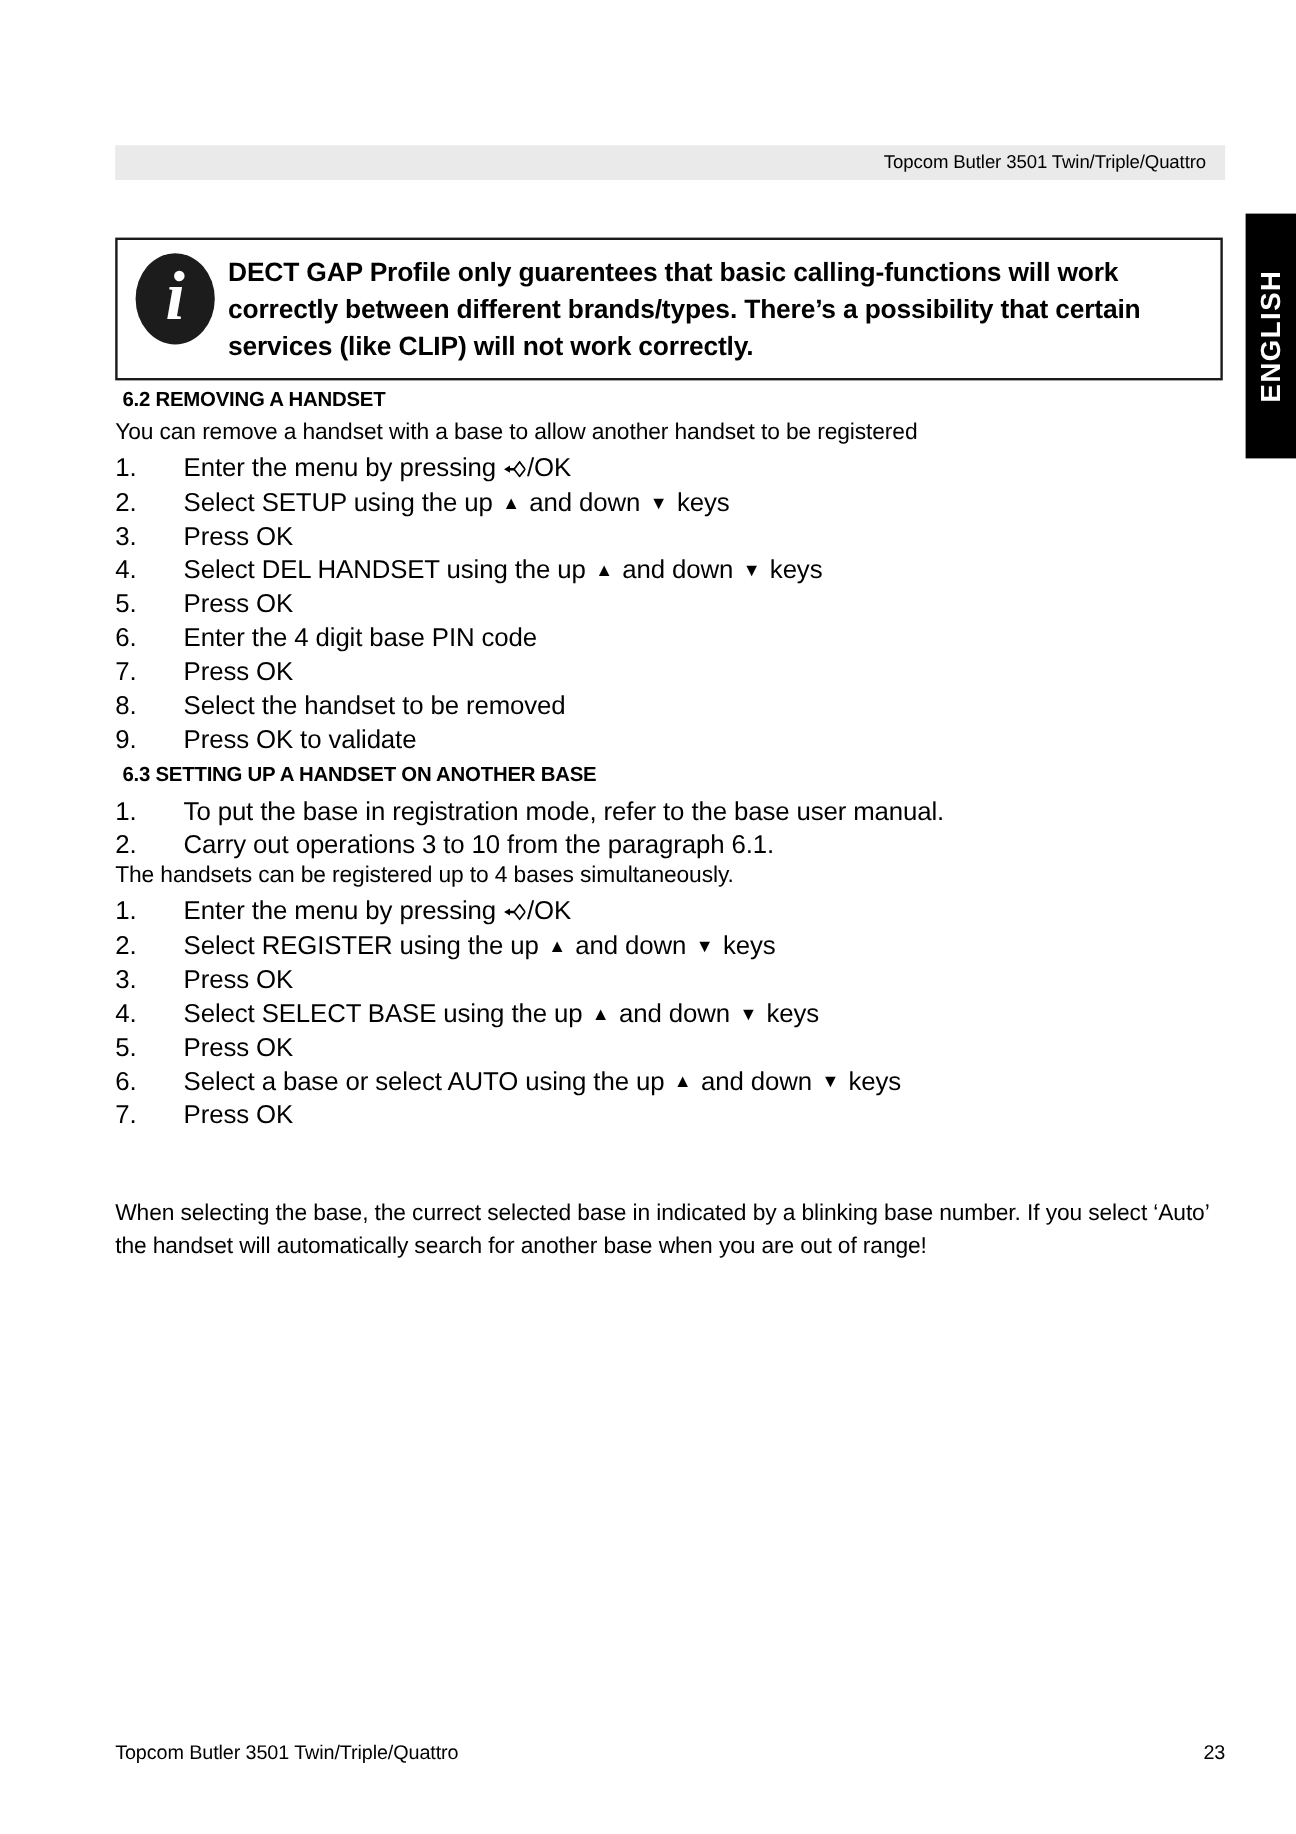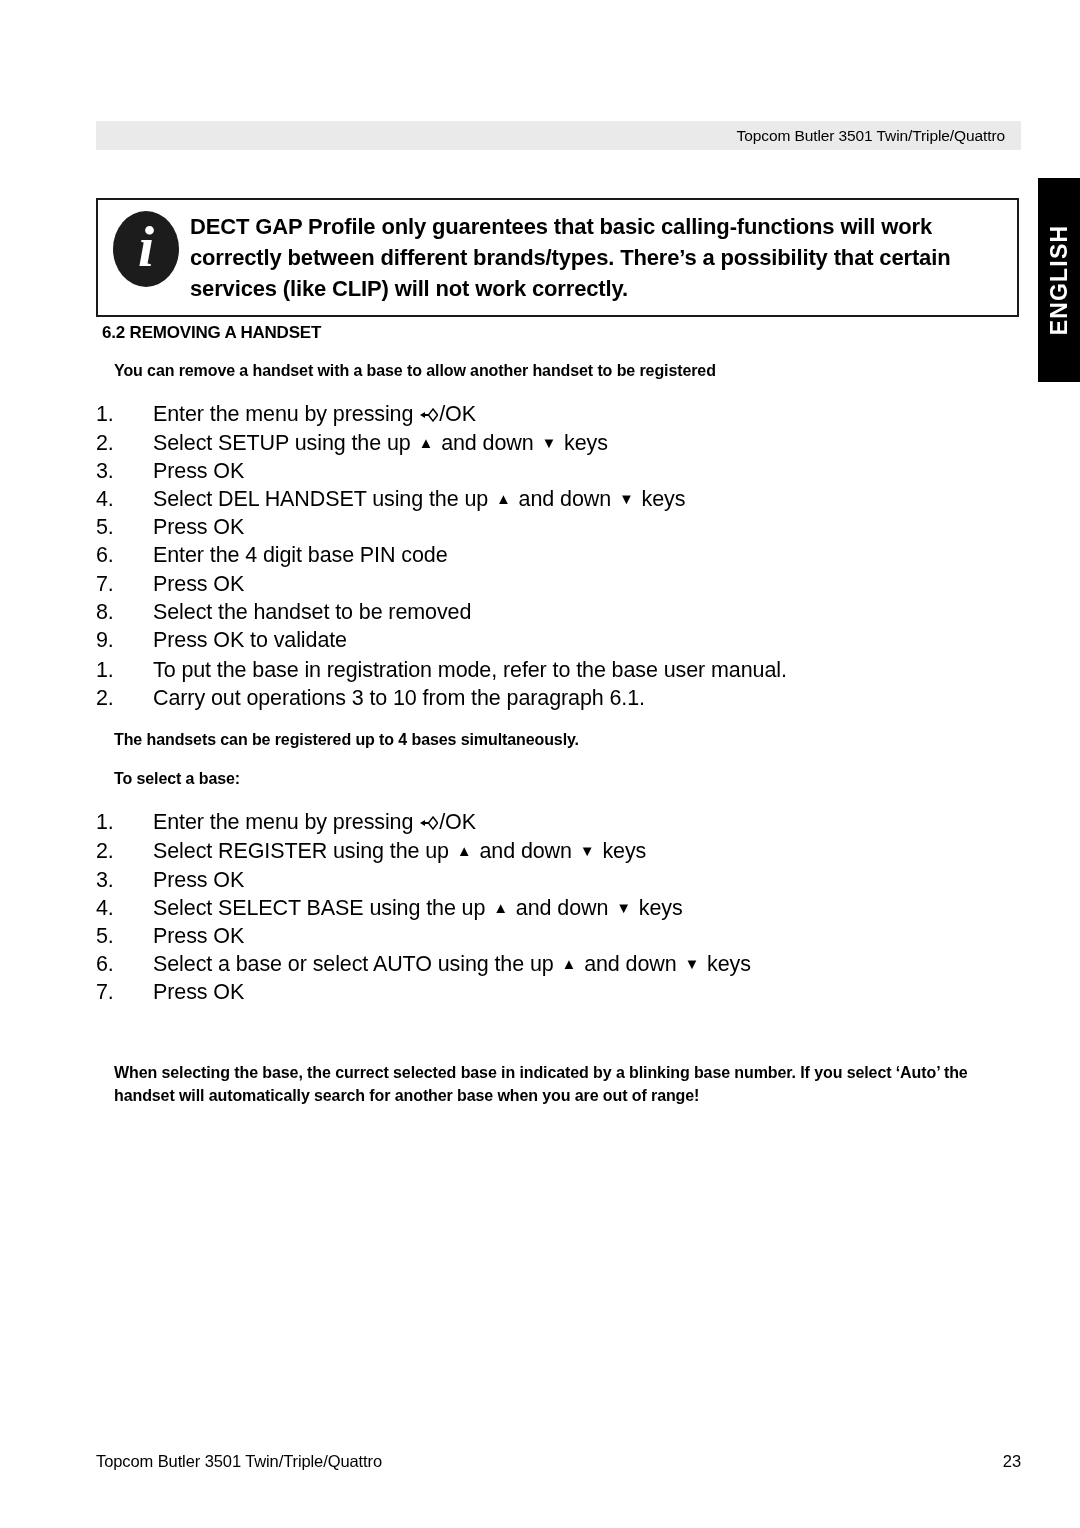--- a/index.html
+++ b/index.html
@@ -123,25 +123,24 @@
     font-weight: bold;
     margin: 6px;
     letter-spacing: -0.2px;
   }
   .sec-62 { margin-top: 27px; }
   .sec-63 { margin-top: 44px; }
   .sec-64 { margin-top: 42px; }
 
   
   p.body-text {
-    font-size: 16px;
+    font-size: 19px;
     line-height: 1.31;
-    margin: 18px;
+    margin: 0;
     letter-spacing: -0.1px;
-    font-weight: bold;
   }
   .para-gap-top { margin-top: 16px; }
   .para-tight { margin-top: 2px; }
 
   .closing-block { margin-top: 56px; }
   .closing-block p.body-text { line-height: 1.42; }
 
   
   ol.step-list {
     list-style: none;
@@ -253,33 +252,33 @@
       <li class="step-item">
         <span class="step-num">8.</span>
         <span class="step-text">Select the handset to be removed</span>
       </li>
       <li class="step-item">
         <span class="step-num">9.</span>
         <span class="step-text">Press OK to validate</span>
       </li>
     </ol>
 
+    <h2 class="section-heading sec-63">6.3 SETTING UP A HANDSET ON ANOTHER BASE</h2>
     <ol class="step-list">
       <li class="step-item">
         <span class="step-num">1.</span>
         <span class="step-text">To put the base in registration mode, refer to the base user manual.</span>
       </li>
       <li class="step-item">
         <span class="step-num">2.</span>
         <span class="step-text">Carry out operations 3 to 10 from the paragraph 6.1.</span>
       </li>
     </ol>
 
     <p class="body-text para-gap-top">The handsets can be registered up to 4 bases simultaneously.</p>
-    <p class="body-text para-tight">To select a base:</p>
     <ol class="step-list">
       <li class="step-item">
         <span class="step-num">1.</span>
         <span class="step-text"><span>Enter the menu by pressing </span><span class="glyph-menu"><svg width="18" height="14" viewBox="0 0 18 14" aria-hidden="true">
                 <polygon points="0,7 5,4 5,6 9,6 9,8 5,8 5,10" fill="#000"></polygon>
                 <polygon points="13,1 17.6,7 13,13 8.4,7" fill="none" stroke="#000" stroke-width="1.4"></polygon>
               </svg></span><span>/OK</span></span>
       </li>
       <li class="step-item">
         <span class="step-num">2.</span>

